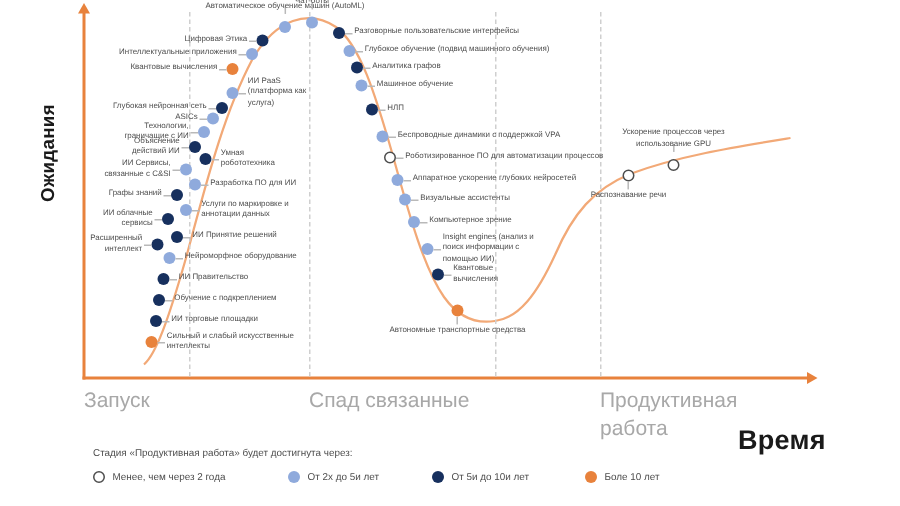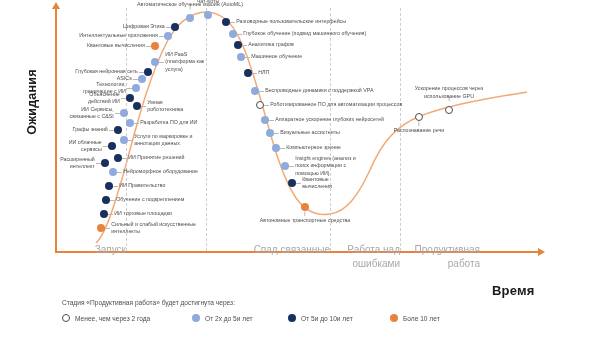--- a/index.html
+++ b/index.html
@@ -27,28 +27,28 @@
     border-left:7px solid #E8823C;
   }
   #y-axis-title{
     position:absolute;left:-8px;top:95px;width:80px;
     transform:rotate(-90deg);transform-origin:50% 50%;
     text-align:center;font-size:12.5px;font-weight:bold;color:#1a1a1a;
     letter-spacing:.2px;
   }
   #x-axis-title{
     position:absolute;left:492px;top:283px;
-    font-size:13px;font-weight:bold;color:#1a1a1a;letter-spacing:.2px;
+    font-size:18px;font-weight:bold;color:#1a1a1a;letter-spacing:.2px;
   }
 
   
   .sep{position:absolute;top:8px;height:243px;border-left:1px dashed #cfcfcf;}
   .stage-label{
-    position:absolute;top:243px;text-align:right;
-    font-size:10px;color:#a8a8a8;line-height:1.35;
+    position:absolute;top:257px;text-align:left;
+    font-size:14px;color:#a8a8a8;line-height:1.35;
   }
 
   
   #curve{position:absolute;left:0;top:0;width:600px;height:337px;}
 
   
   .dot{position:absolute;border-radius:50%;box-sizing:border-box;}
   .d-light{background:#8FAADC;}
   .d-dark{background:#17305E;}
   .d-orange{background:#E8823C;}
@@ -101,22 +101,20 @@
   <div id="y-axis-title">Ожидания</div>
   <div id="x-axis-title">Время</div>
 
   <div class="sep" style="left:126px;"></div>
   <div class="sep" style="left:206px;"></div>
   <div class="sep" style="left:330px;"></div>
   <div class="sep" style="left:400px;"></div>
 
   <div class="stage-label" style="left:56px;width:70px;">Запуск</div>
   <div class="stage-label" style="left:206px;width:124px;">Спад связанные</div>
-  <div class="stage-label" style="left:330px;width:70px;">Работа над
-ошибками</div>
   <div class="stage-label" style="left:400px;width:80px;">Продуктивная
 работа</div>
 
   <div id="points-layer">
       <div class="dot d-orange" title="Сильный и слабый искусственные интеллекты — Боле 10 лет" style="left: 96.8px; top: 223.8px; width: 8.4px; height: 8.4px;"></div>
       <div class="lead" style="left: 105.2px; top: 228px; width: 5px; transform: rotate(0deg);"></div>
       <div class="lbl l" style="left: 111.2px; top: 220.845px; max-width: 170px;">Сильный и слабый искусственные
 интеллекты</div>
       <div class="dot d-dark" title="ИИ торговые площадки — От 5и до 10и лет" style="left: 99.8px; top: 209.8px; width: 8.4px; height: 8.4px;"></div>
       <div class="lead" style="left: 108.2px; top: 214px; width: 5px; transform: rotate(0deg);"></div>

